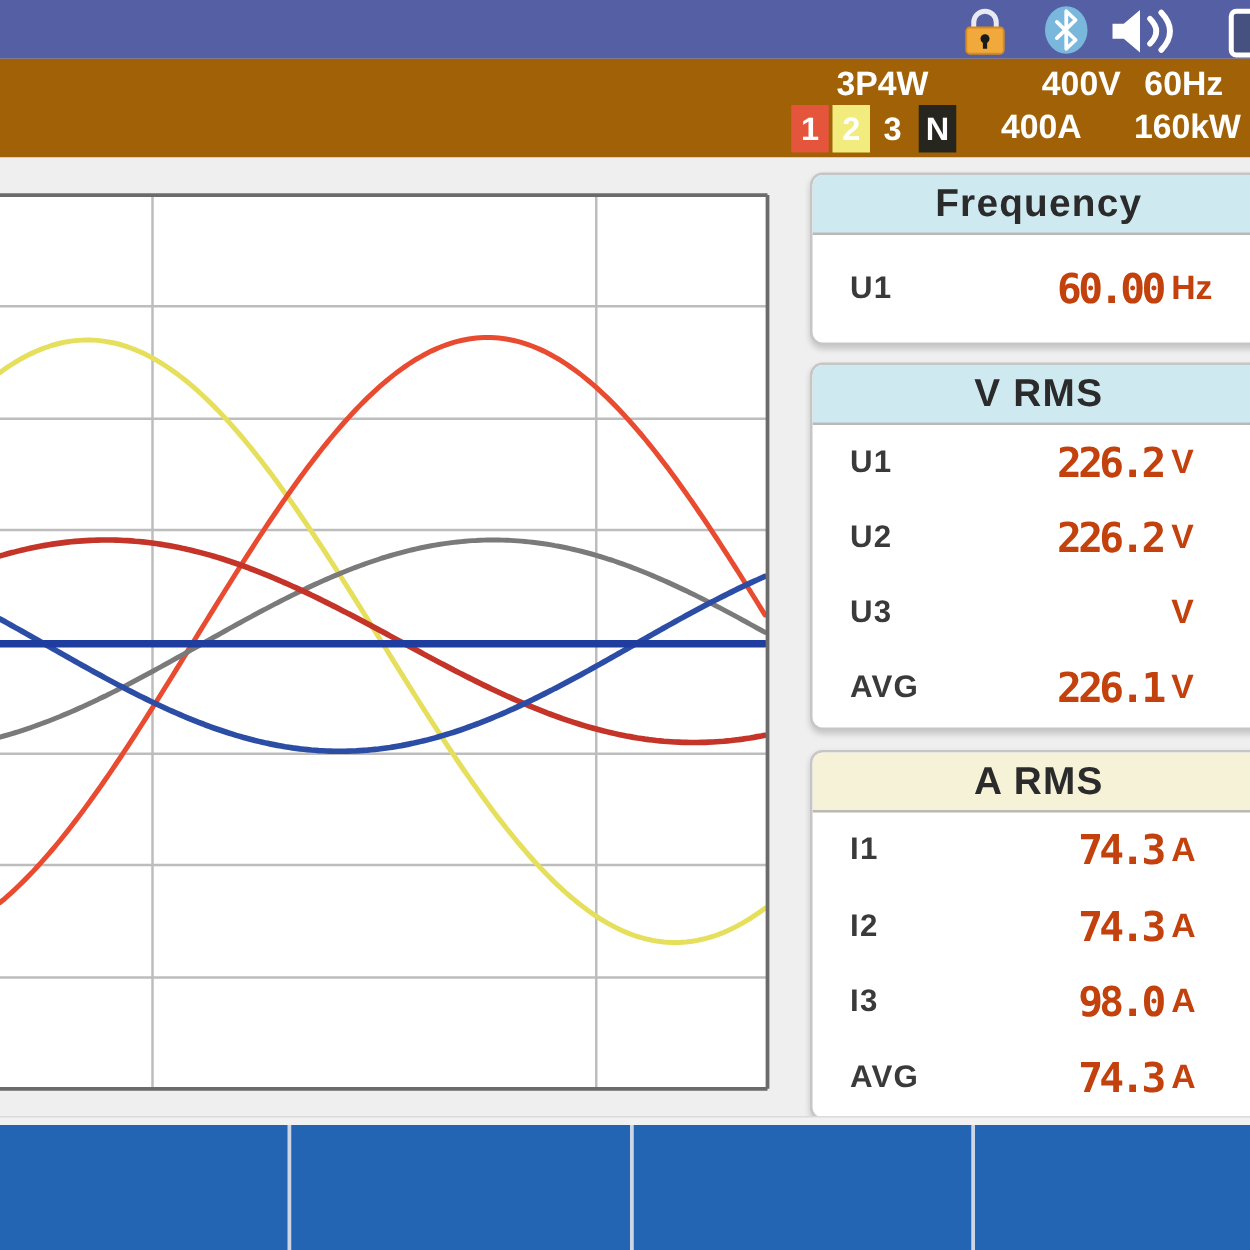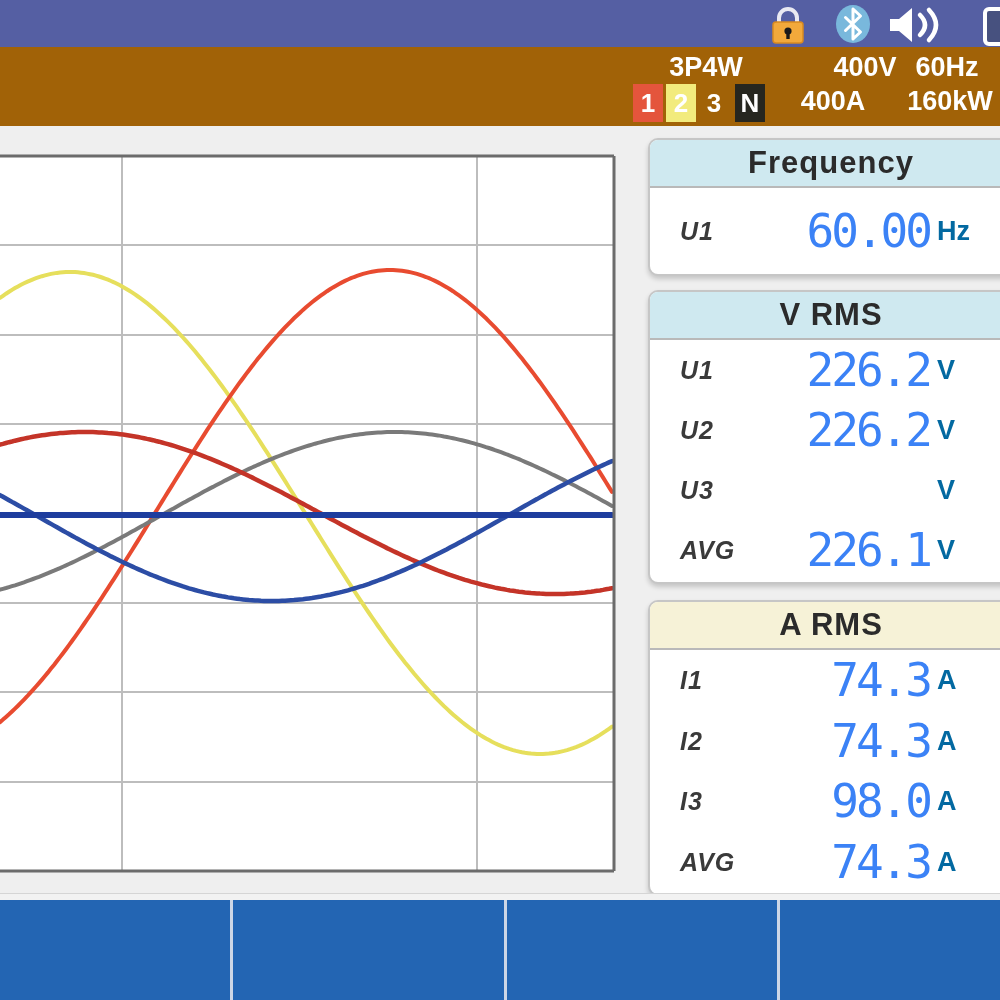--- a/index.html
+++ b/index.html
@@ -27,30 +27,30 @@
     box-shadow:0 3px 5px rgba(0,0,0,0.18);
   }
   .panel-header{
     height:46px;line-height:46px;text-align:center;font-weight:bold;font-size:31px;color:#2b2b2b;
     border-bottom:2px solid #b9b9b9;letter-spacing:1px;
   }
   .panel-body{display:flex;flex-direction:column;justify-content:space-around;}
   .row{position:relative;flex:1;}
   .row-label{
     position:absolute;left:30px;top:50%;transform:translateY(-50%);
-    font-weight:bold;font-size:25px;color:#3a3a3a;letter-spacing:1px;font-style:italic;
+    font-weight:bold;font-size:25px;color:#3a3a3a;letter-spacing:1px;
   }
   .row-value{
     position:absolute;right:82px;top:50%;transform:translateY(-50%);
-    font-family:"DejaVu Sans Mono",monospace;font-weight:normal;font-size:46px;
-    letter-spacing:-3px;color:#3b82f6;white-space:nowrap;
+    font-family:"DejaVu Sans Mono",monospace;font-weight:bold;font-size:33px;
+    letter-spacing:-3px;color:#c2410c;white-space:nowrap;
   }
   .row-unit{
     position:absolute;left:287px;top:50%;transform:translateY(-50%);
-    font-weight:bold;font-size:27px;color:#0369a1;white-space:nowrap;
+    font-weight:bold;font-size:27px;color:#c2410c;white-space:nowrap;
   }
   
   .bottom-strip{position:absolute;left:0;top:893px;width:1000px;height:7px;background:#f2f2f2;border-top:1px solid #d5d5d5;}
   .bottombar{position:absolute;left:0;top:900px;width:1000px;height:100px;background:#2365b3;}
   .fn-sep{position:absolute;top:0;width:3px;height:100px;background:#ccd6e6;}
   .fn-zone{position:absolute;top:0;height:100px;}
 </style>
 </head>
 <body>
 

